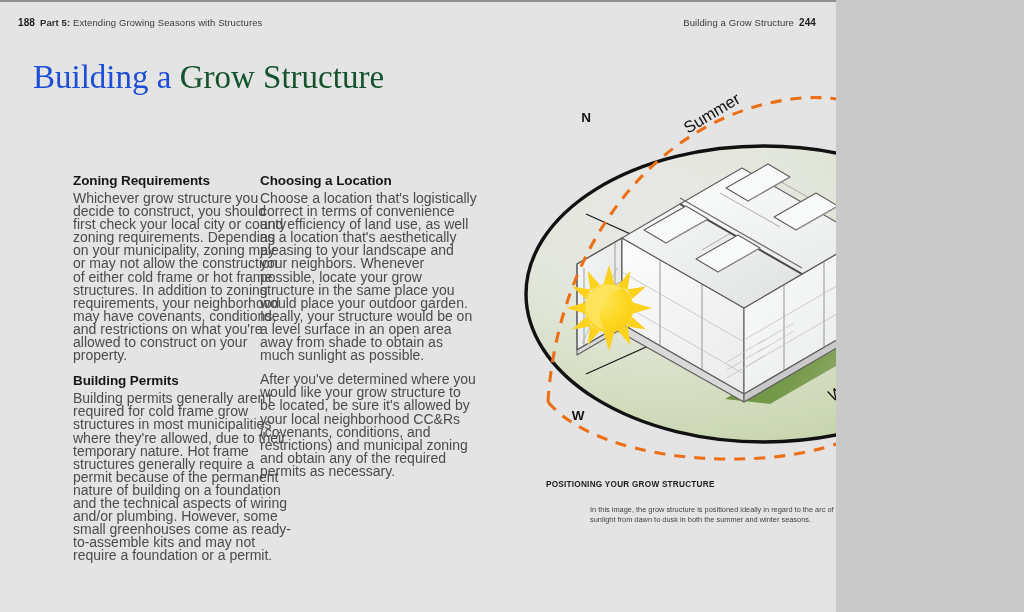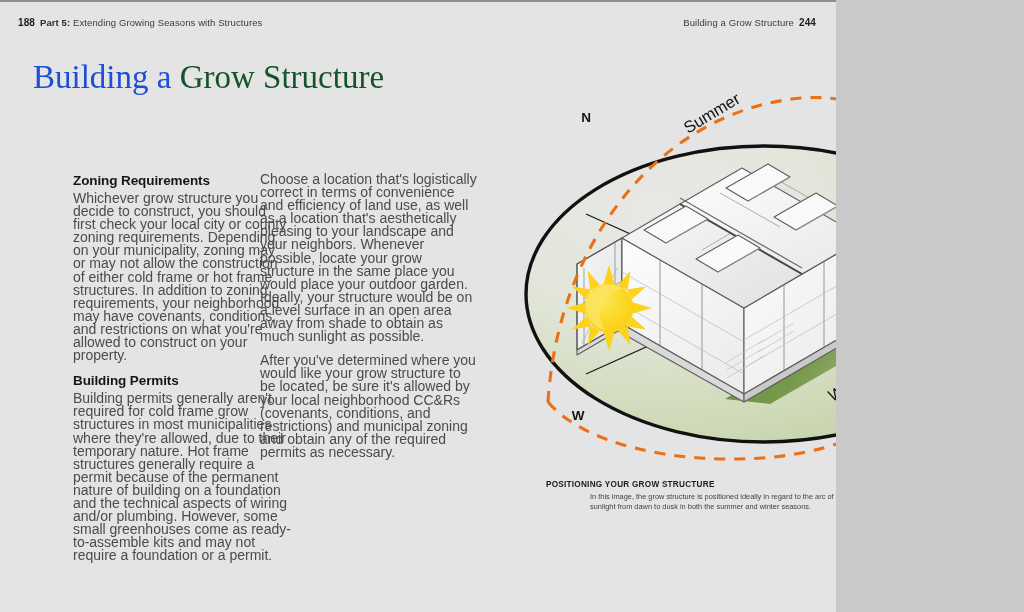--- a/index.html
+++ b/index.html
@@ -116,21 +116,21 @@
     position: absolute;
     left: 546px;
     top: 480px;
     width: 400px;
   }
   #caption-title {
     font-size: 8.2px;
     font-weight: bold;
     color: #1b1b1b;
     letter-spacing: 0.25px;
-    margin-bottom: 3px;
+    margin-bottom: 16px;
   }
   #caption-body {
     font-size: 7.4px;
     line-height: 10.4px;
     color: #3f3f3f;
     margin-left: 44px;
   }
 </style>
 </head>
 <body>
@@ -154,20 +154,21 @@
 
 
   <div class="col" id="col-1">
     <h2 class="sec-head">Zoning Requirements</h2>
     <p class="body-p">Whichever grow structure you decide to construct, you should first check your local city or county zoning requirements. Depending on your municipality, zoning may or may not allow the construction of either cold frame or hot frame structures. In addition to zoning requirements, your neighborhood may have covenants, conditions, and restrictions on what you're allowed to construct on your property.</p>
     <h2 class="sec-head">Building Permits</h2>
     <p class="body-p">Building permits generally aren't required for cold frame grow structures in most municipalities where they're allowed, due to their temporary nature. Hot frame structures generally require a permit because of the permanent nature of building on a foundation and the technical aspects of wiring and/or plumbing. However, some small greenhouses come as ready-to-assemble kits and may not require a foundation or a permit.</p>
   </div>
 
   <div class="col" id="col-2">
+    <h2 class="sec-head">Choosing a Location</h2>
     <p class="body-p">Choose a location that's logistically correct in terms of convenience and efficiency of land use, as well as a location that's aesthetically pleasing to your landscape and your neighbors. Whenever possible, locate your grow structure in the same place you would place your outdoor garden. Ideally, your structure would be on a level surface in an open area away from shade to obtain as much sunlight as possible.</p>
     <p class="body-p">After you've determined where you would like your grow structure to be located, be sure it's allowed by your local neighborhood CC&amp;Rs (covenants, conditions, and restrictions) and municipal zoning and obtain any of the required permits as necessary.</p>
   </div>
 
   <div id="illo">
     <svg width="505" height="400" viewBox="0 0 505 400" xmlns="http://www.w3.org/2000/svg">
       <defs>
         <radialGradient id="groundGrad" cx="28%" cy="22%" r="95%">
           <stop offset="0%" stop-color="#e8e8e6"></stop>
           <stop offset="38%" stop-color="#e2e6da"></stop>

